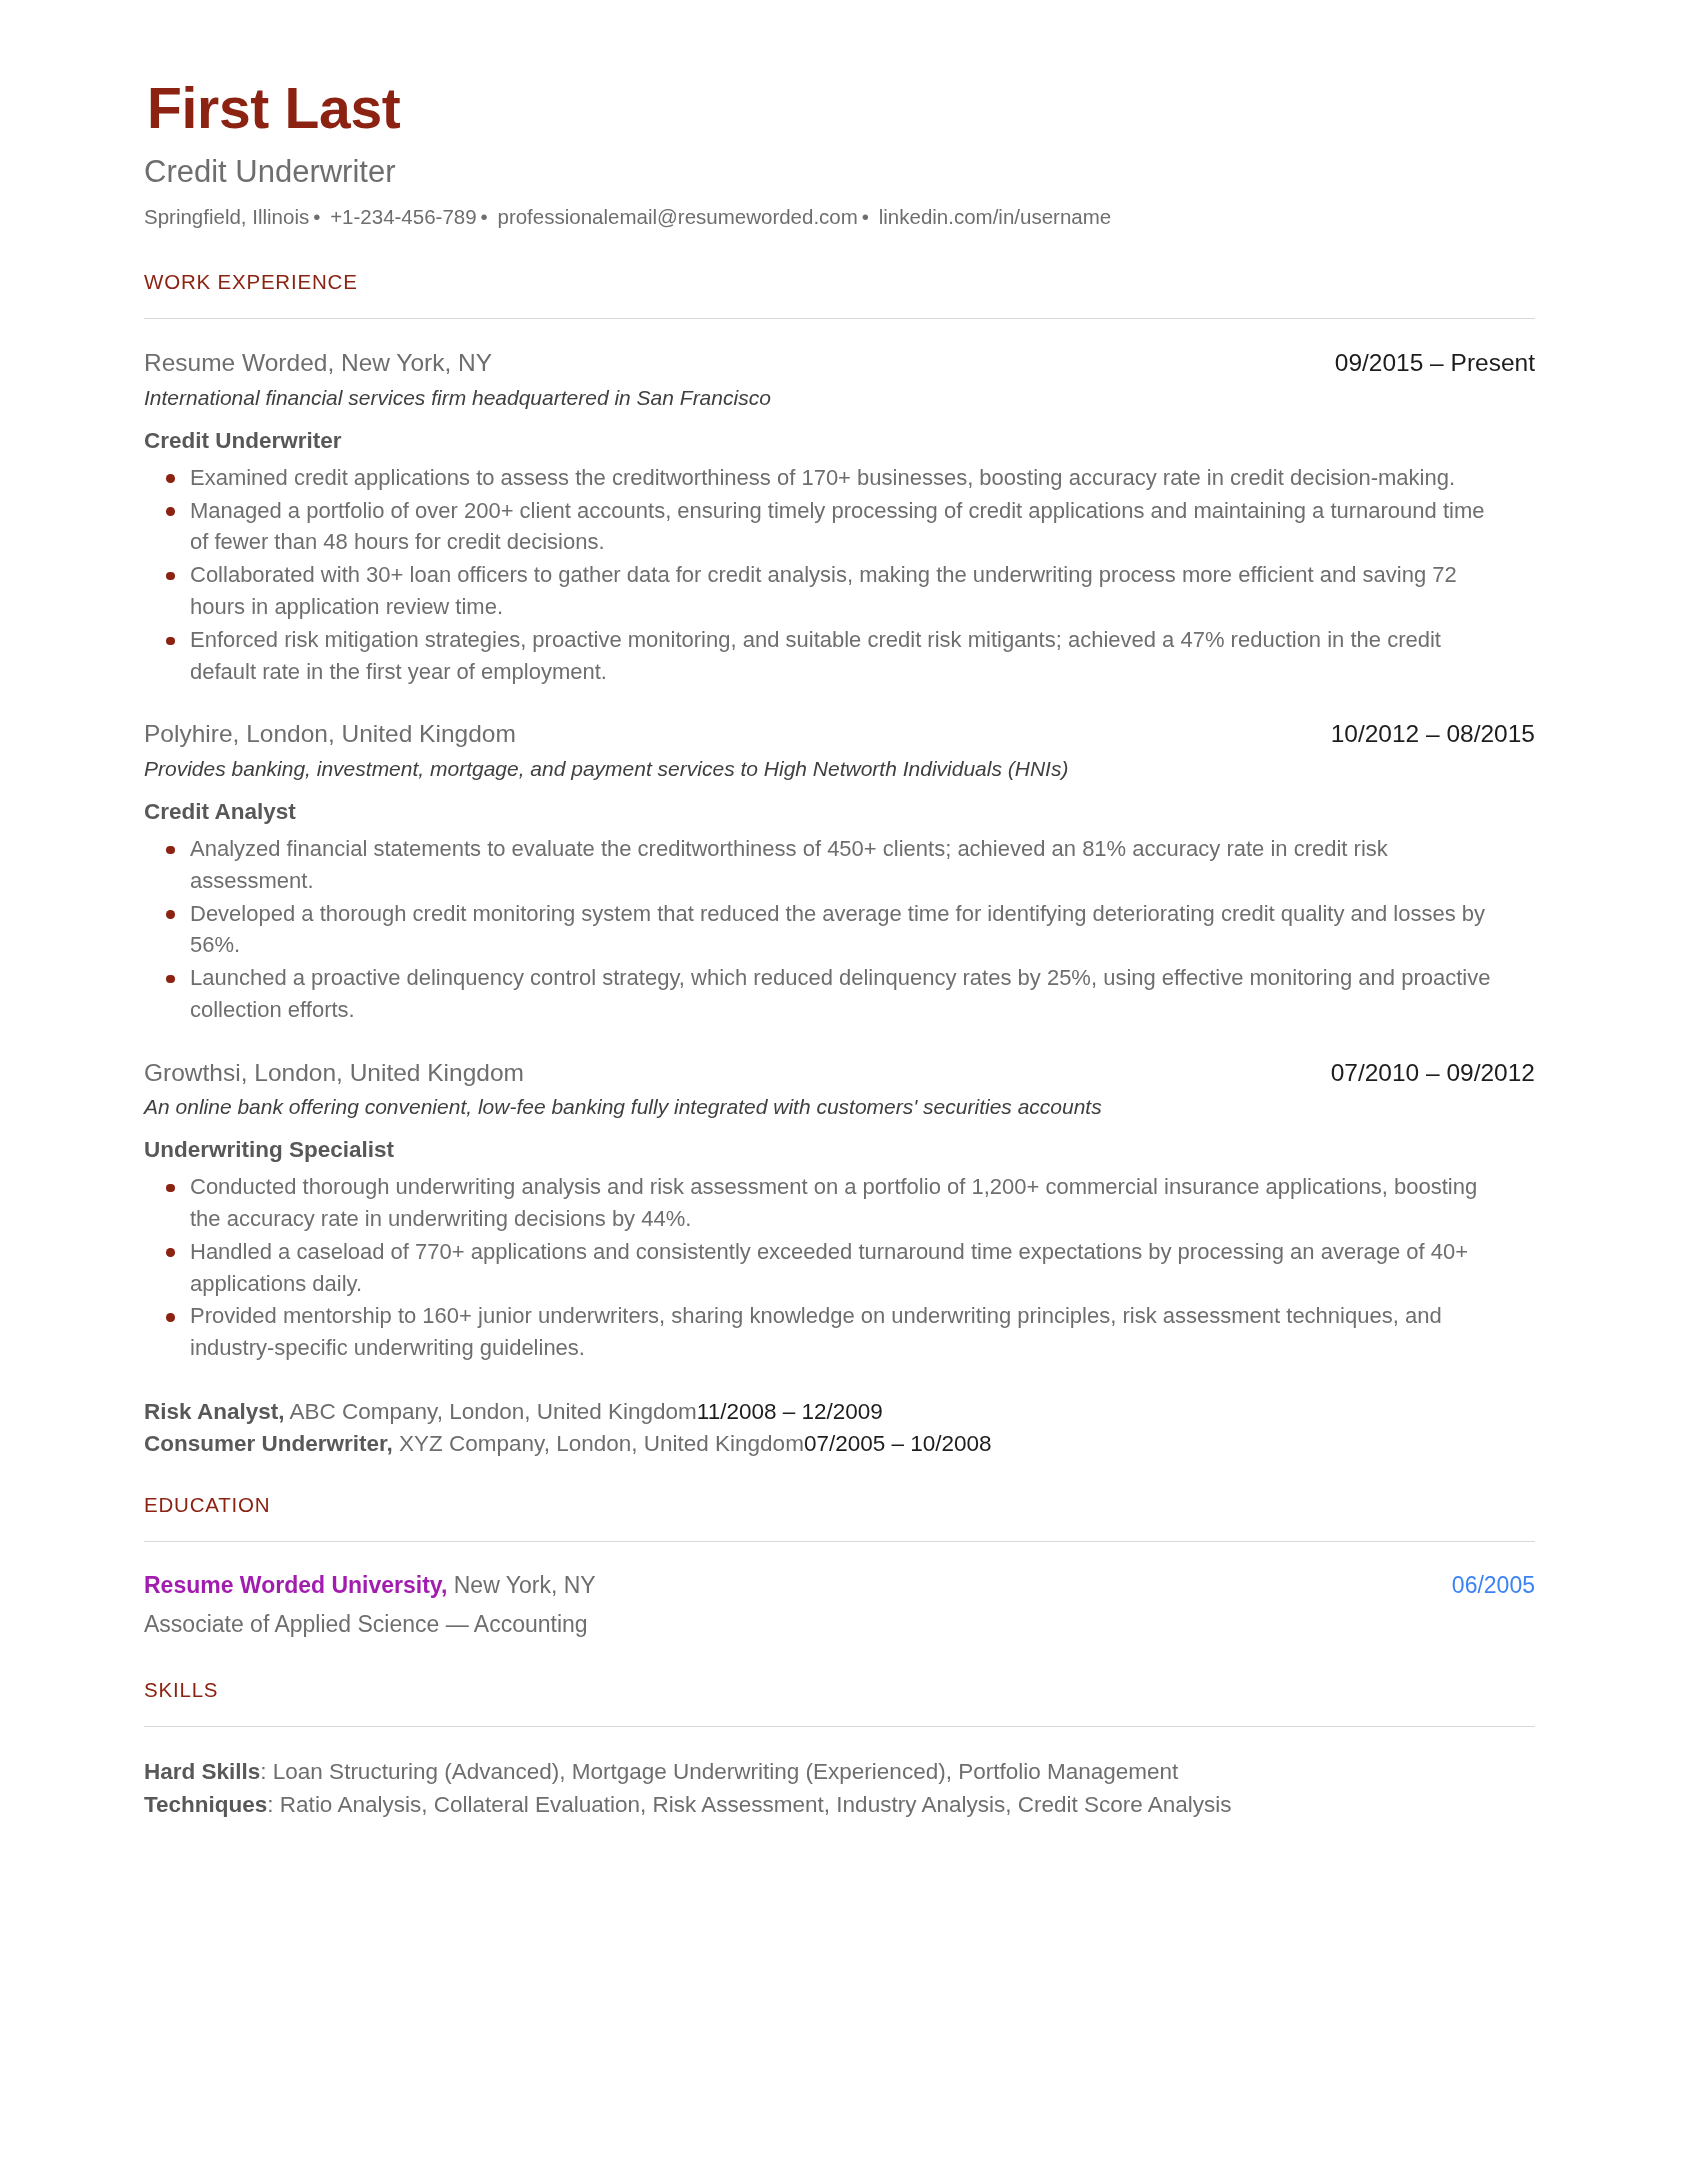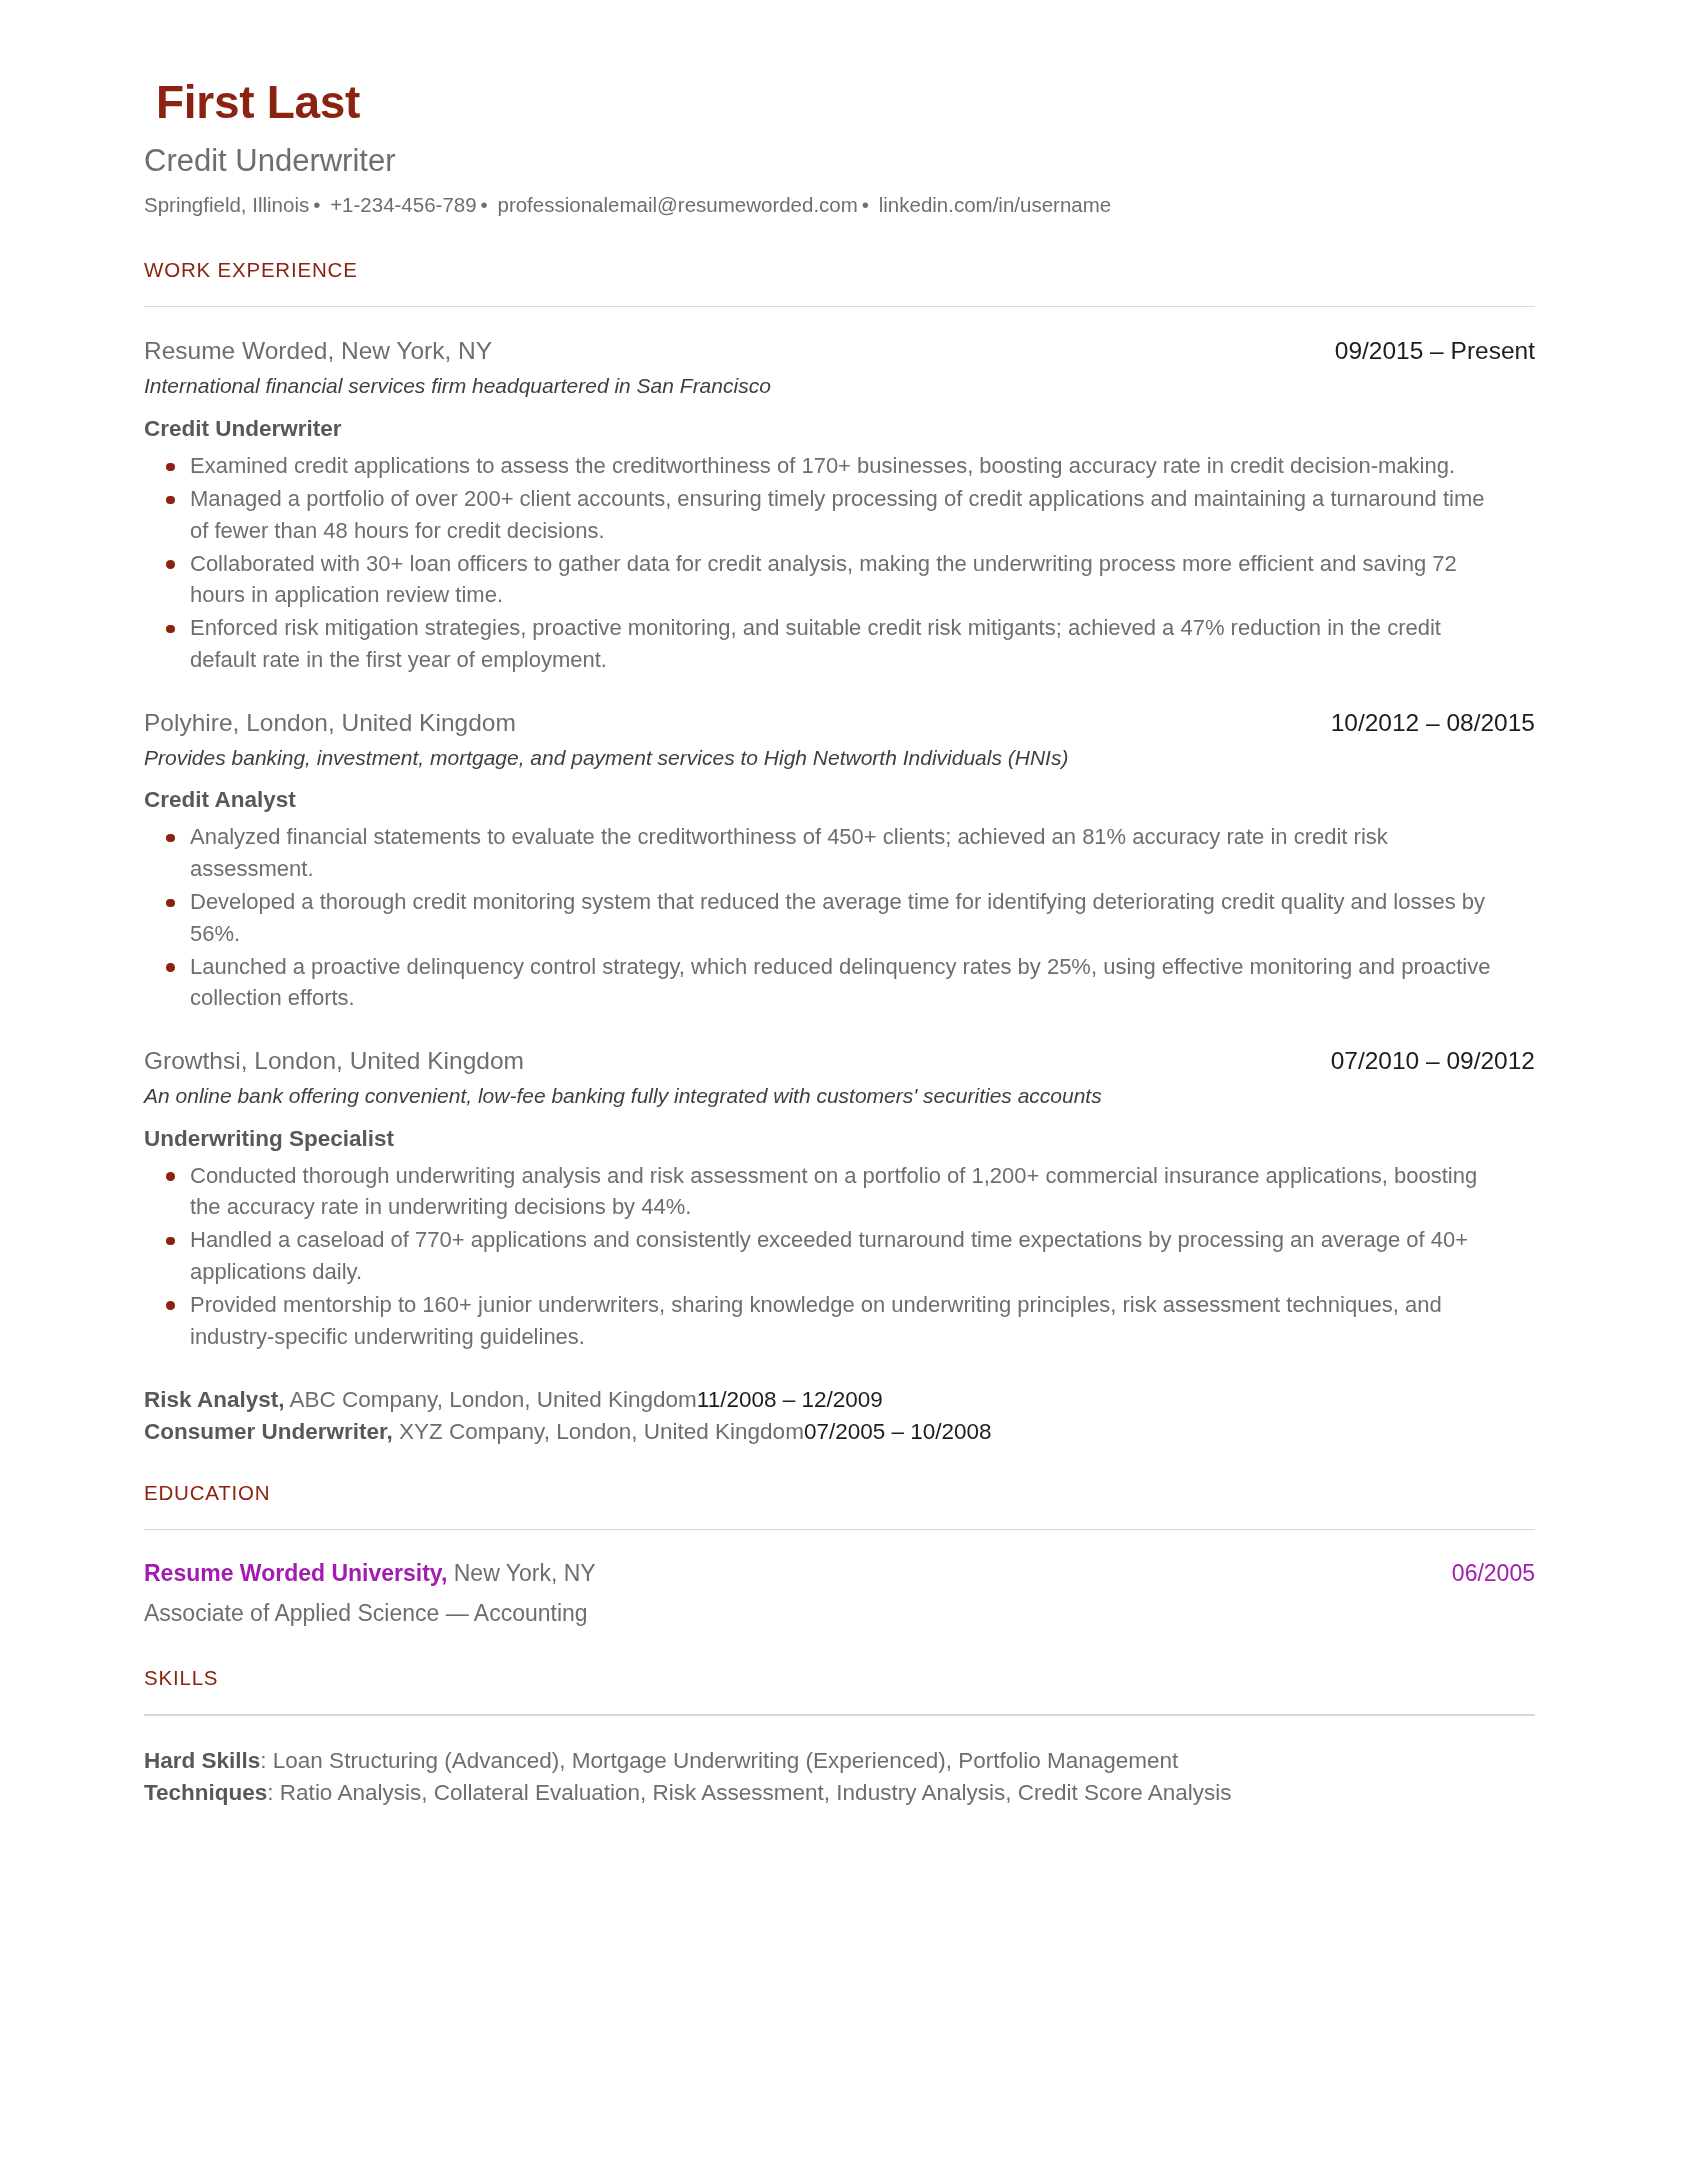--- a/index.html
+++ b/index.html
@@ -18,26 +18,26 @@
     box-sizing: border-box;
     width: 1687px;
     height: 2183px;
     padding: 78px 152px 0 144px;
     position: relative;
     background: #ffffff;
   }
 
   
   .name {
-    font-size: 46px;
+    font-size: 57px;
     font-weight: bold;
     color: #8B2212;
     letter-spacing: -0.3px;
     line-height: 1.06;
-    margin: 0 0 17px 12px;
+    margin: 0 0 17px 3px;
   }
   .headline {
     font-size: 31px;
     font-weight: 400;
     color: #6e6e6e;
     line-height: 1.1;
     margin: 0 0 14.6px 0;
   }
   .contact {
     font-size: 20.5px;
@@ -159,21 +159,21 @@
     font-size: 23px;
     color: #6e6e6e;
     line-height: 1.3;
   }
   .edu-school b {
     font-weight: bold;
     color: #a21caf;
   }
   .edu-date {
     font-size: 23px;
-    color: #a21caf;
+    color: #3b82f6;
     white-space: nowrap;
   }
   .edu-degree {
     font-size: 23px;
     color: #6e6e6e;
     line-height: 1.3;
     margin-top: 9.3px;
   }
 
   

